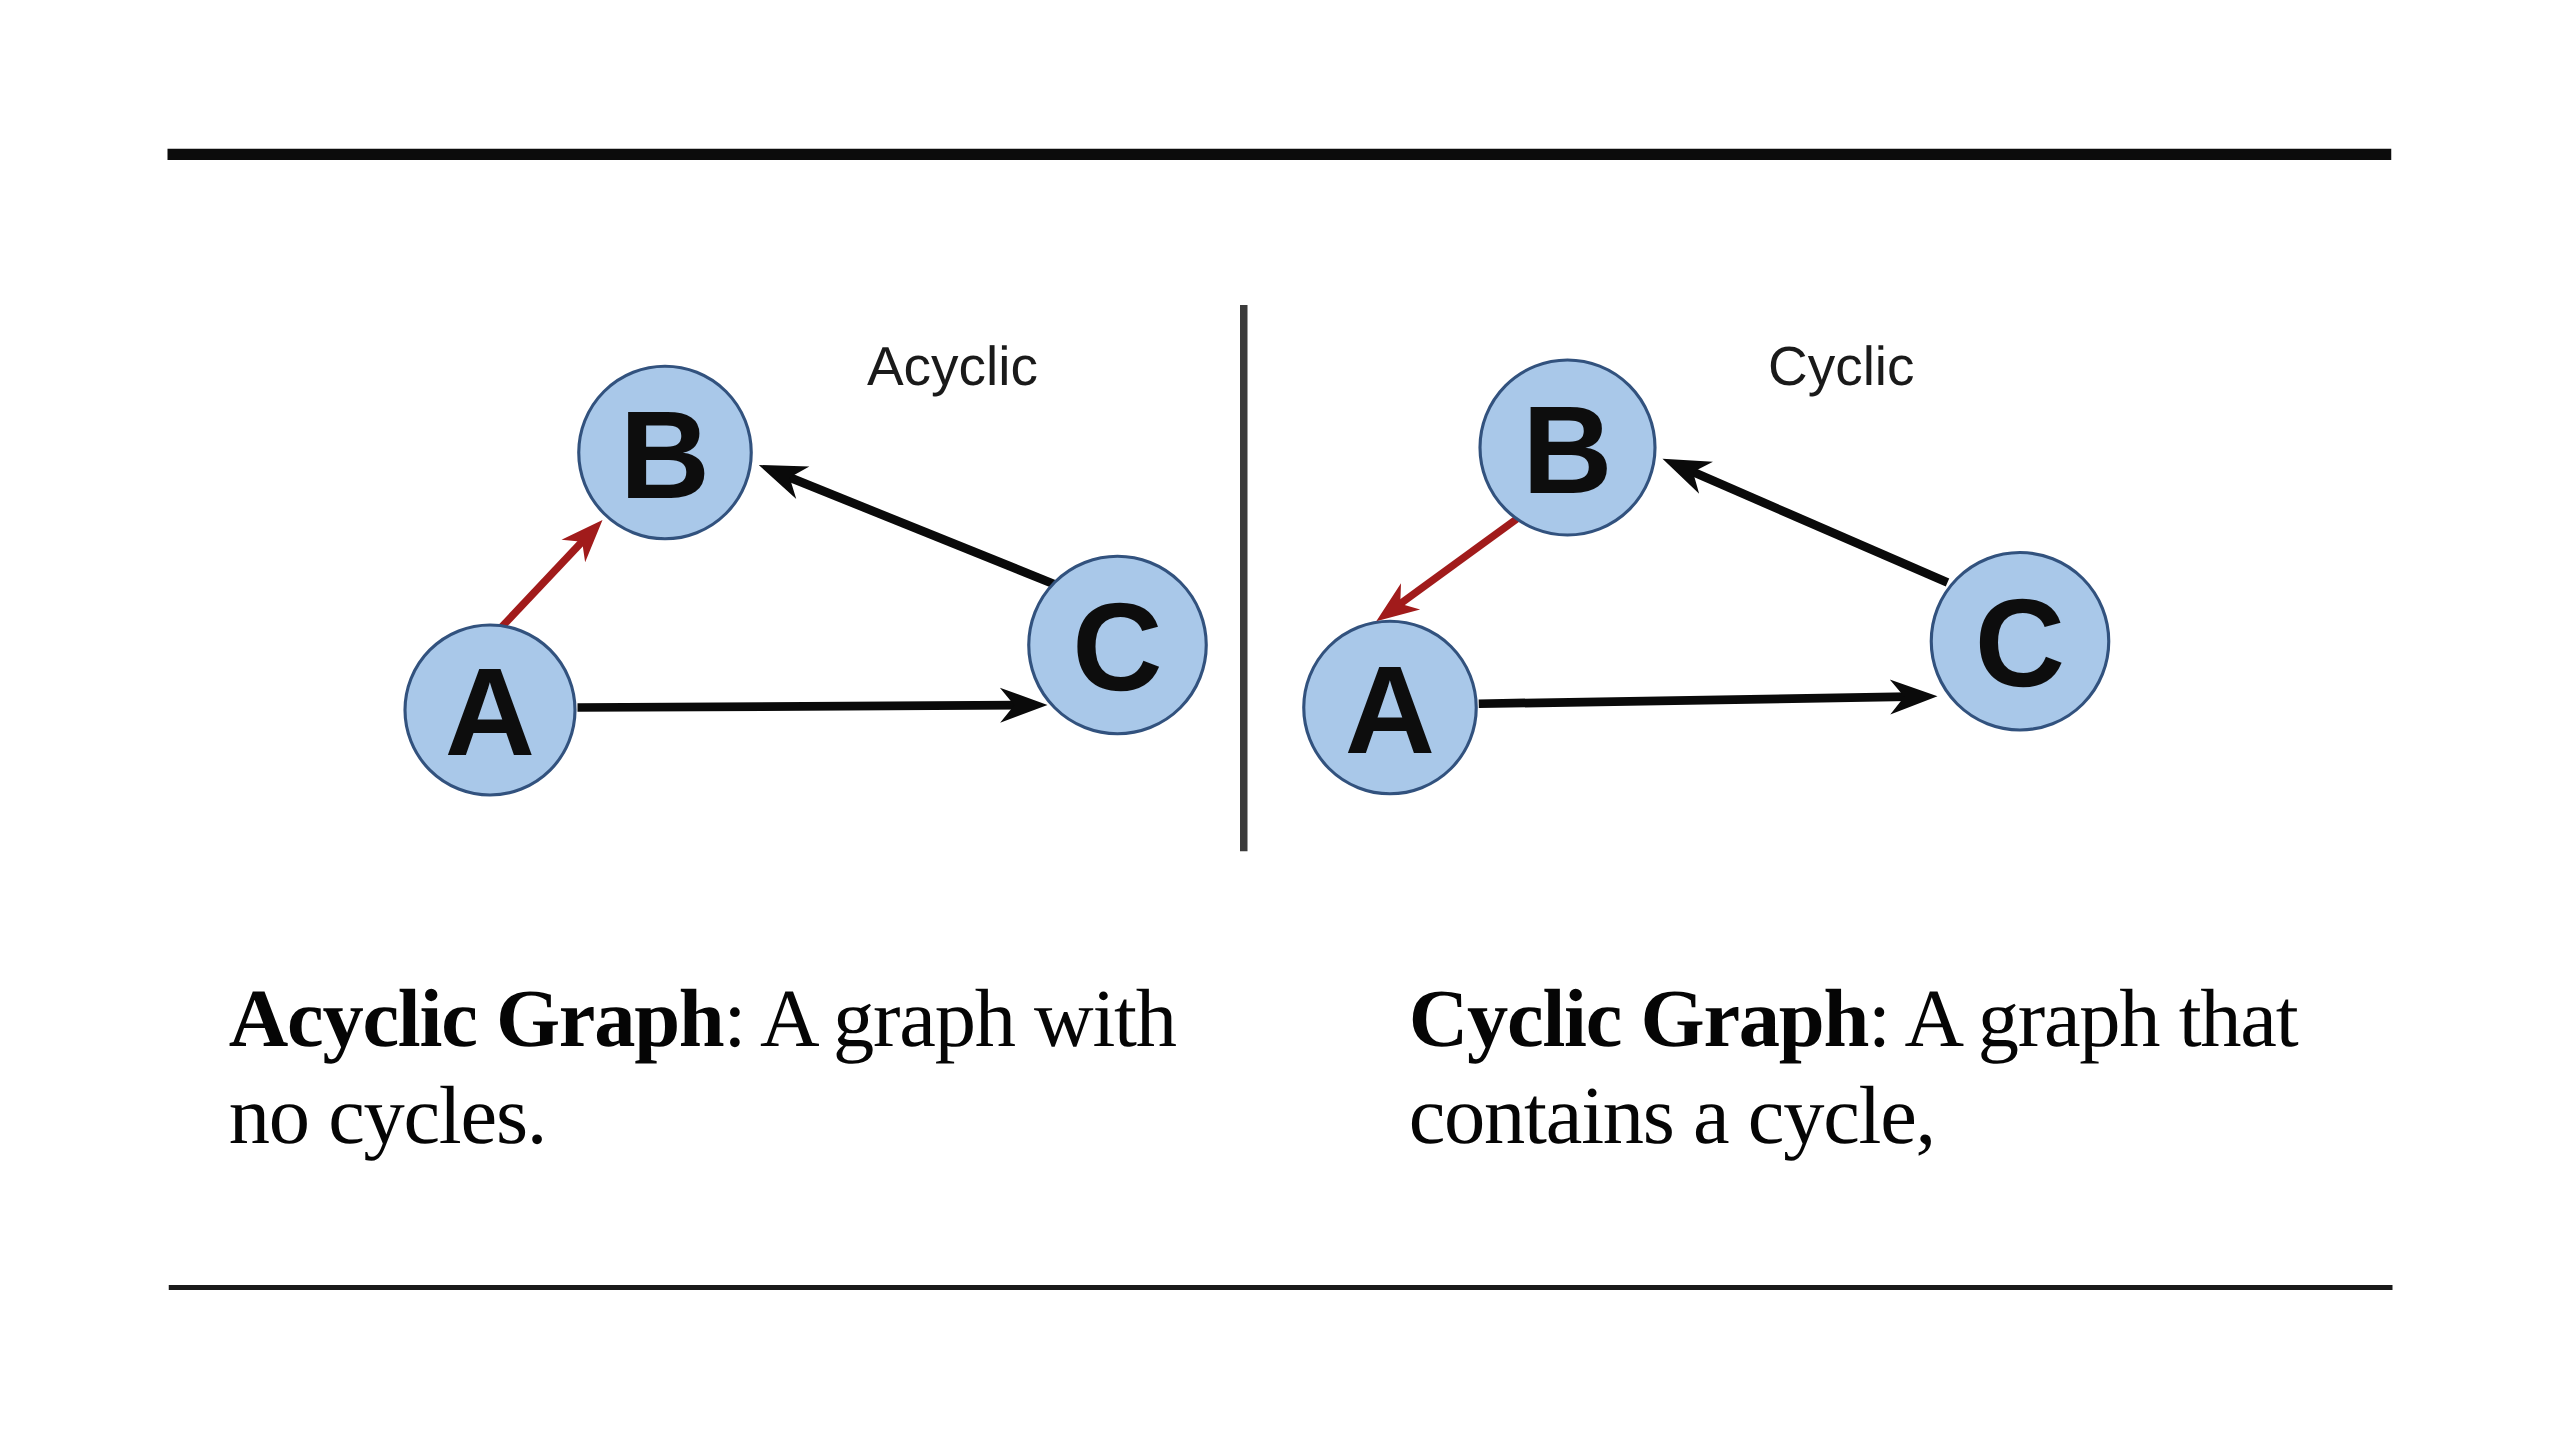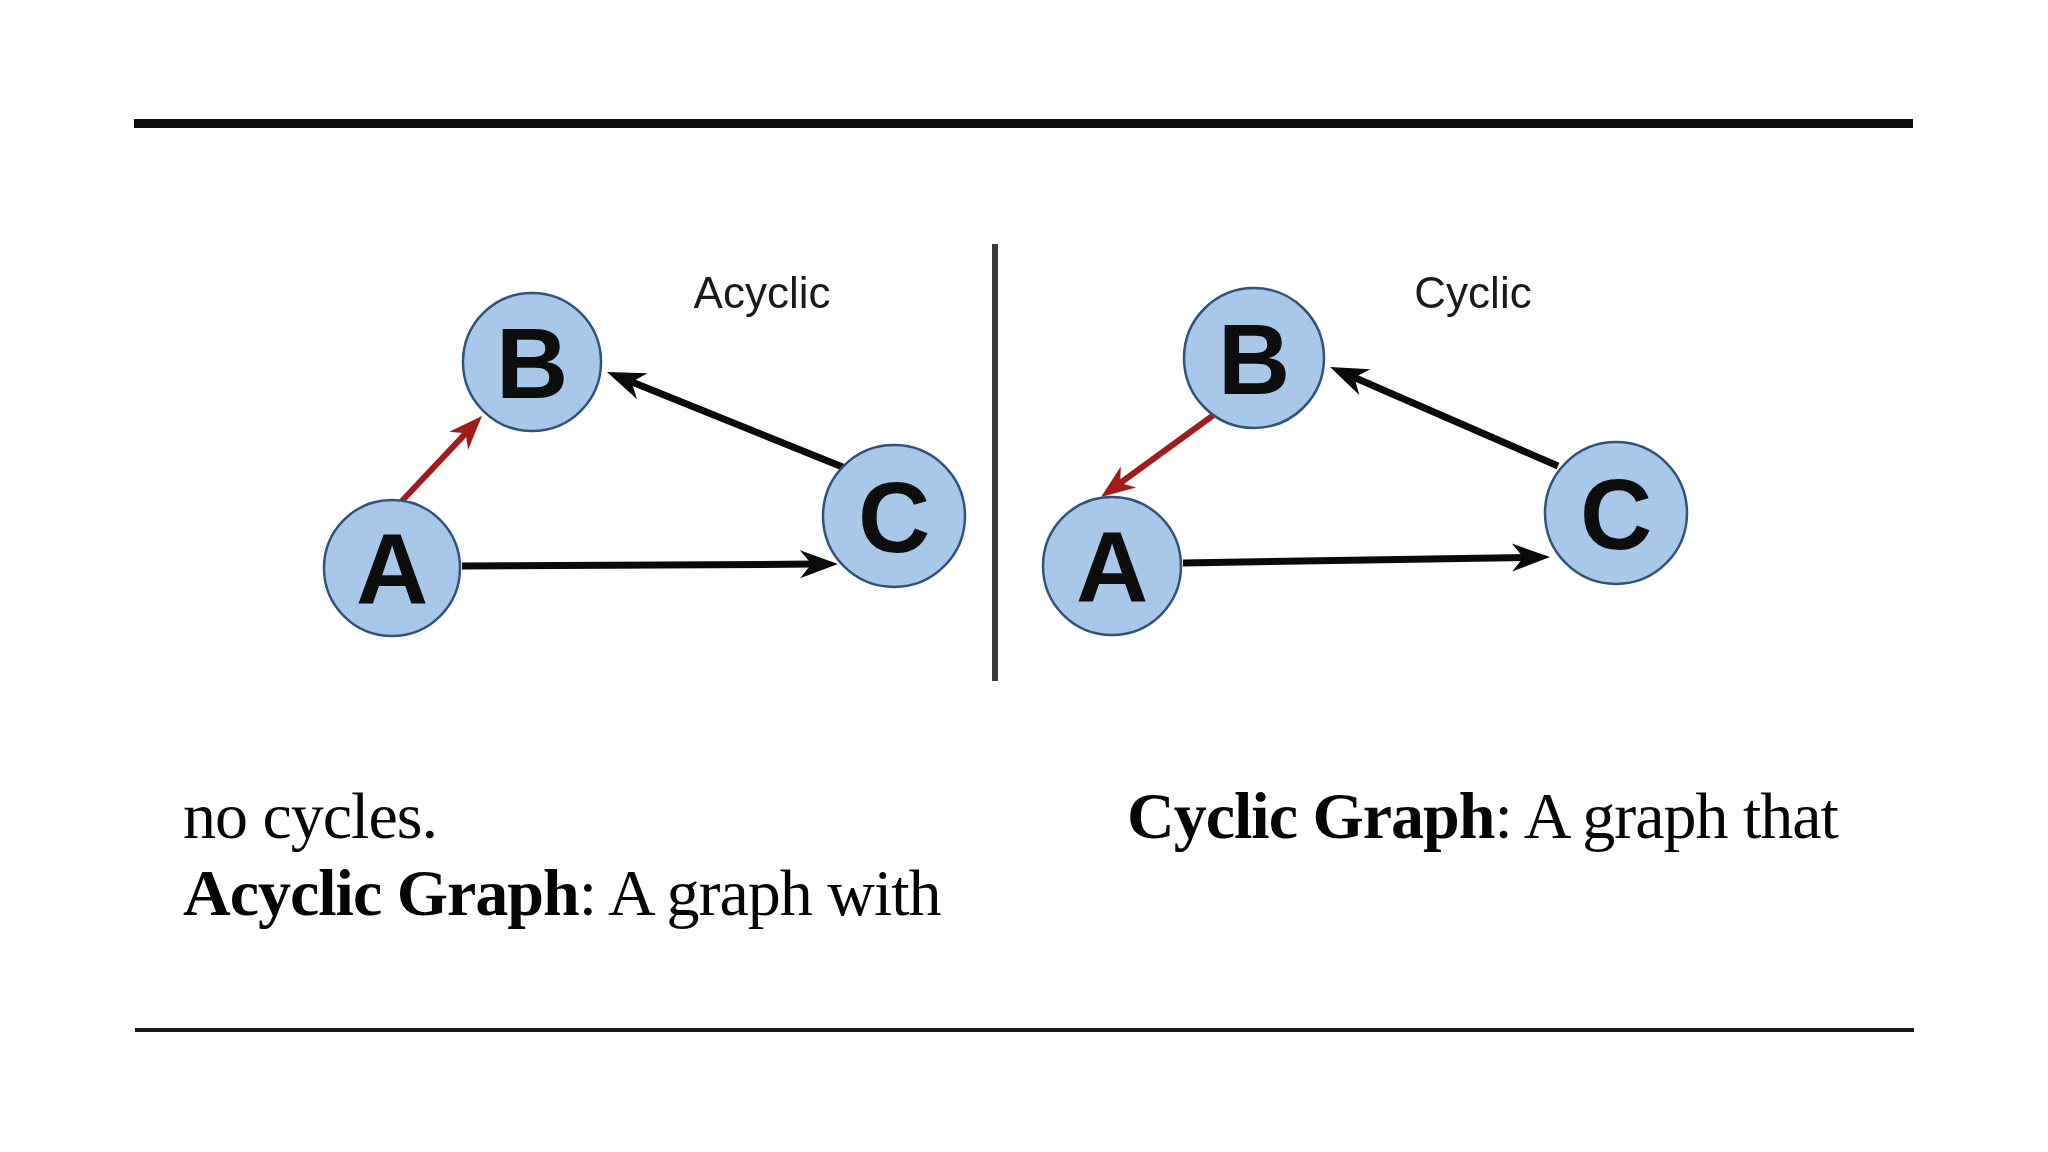--- a/index.html
+++ b/index.html
@@ -54,23 +54,24 @@
         <text x="1254" y="358" dy="0.36em" text-anchor="middle" class="node-letter" fill="#0d0d0d">B</text>
         <circle cx="1616" cy="513" r="71" fill="#a9c8e9" stroke="#32527e" stroke-width="2.5"></circle>
         <text x="1616" y="513" dy="0.36em" text-anchor="middle" class="node-letter" fill="#0d0d0d">C</text>
         <text x="1473" y="308" text-anchor="middle" class="panel-label">Cyclic</text>
       </g>
     </svg>
 
   <div class="divider" style="background: rgb(59, 59, 59);"></div>
 
   <div class="caption caption-left">
+    <div><span class="term">Acyclic Graph</span><span>: A graph with</span></div>
     <div>no cycles.</div>
-    <div><span class="term">Acyclic Graph</span><span>: A graph with</span></div>
   </div>
 
   <div class="caption caption-right">
     <div><span class="term">Cyclic Graph</span><span>: A graph that</span></div>
+    <div>contains a cycle,</div>
   </div>
 
   <div class="rule rule-bottom" style="background: rgb(26, 26, 26);"></div>
 
 </div>
 
 </body></html>

